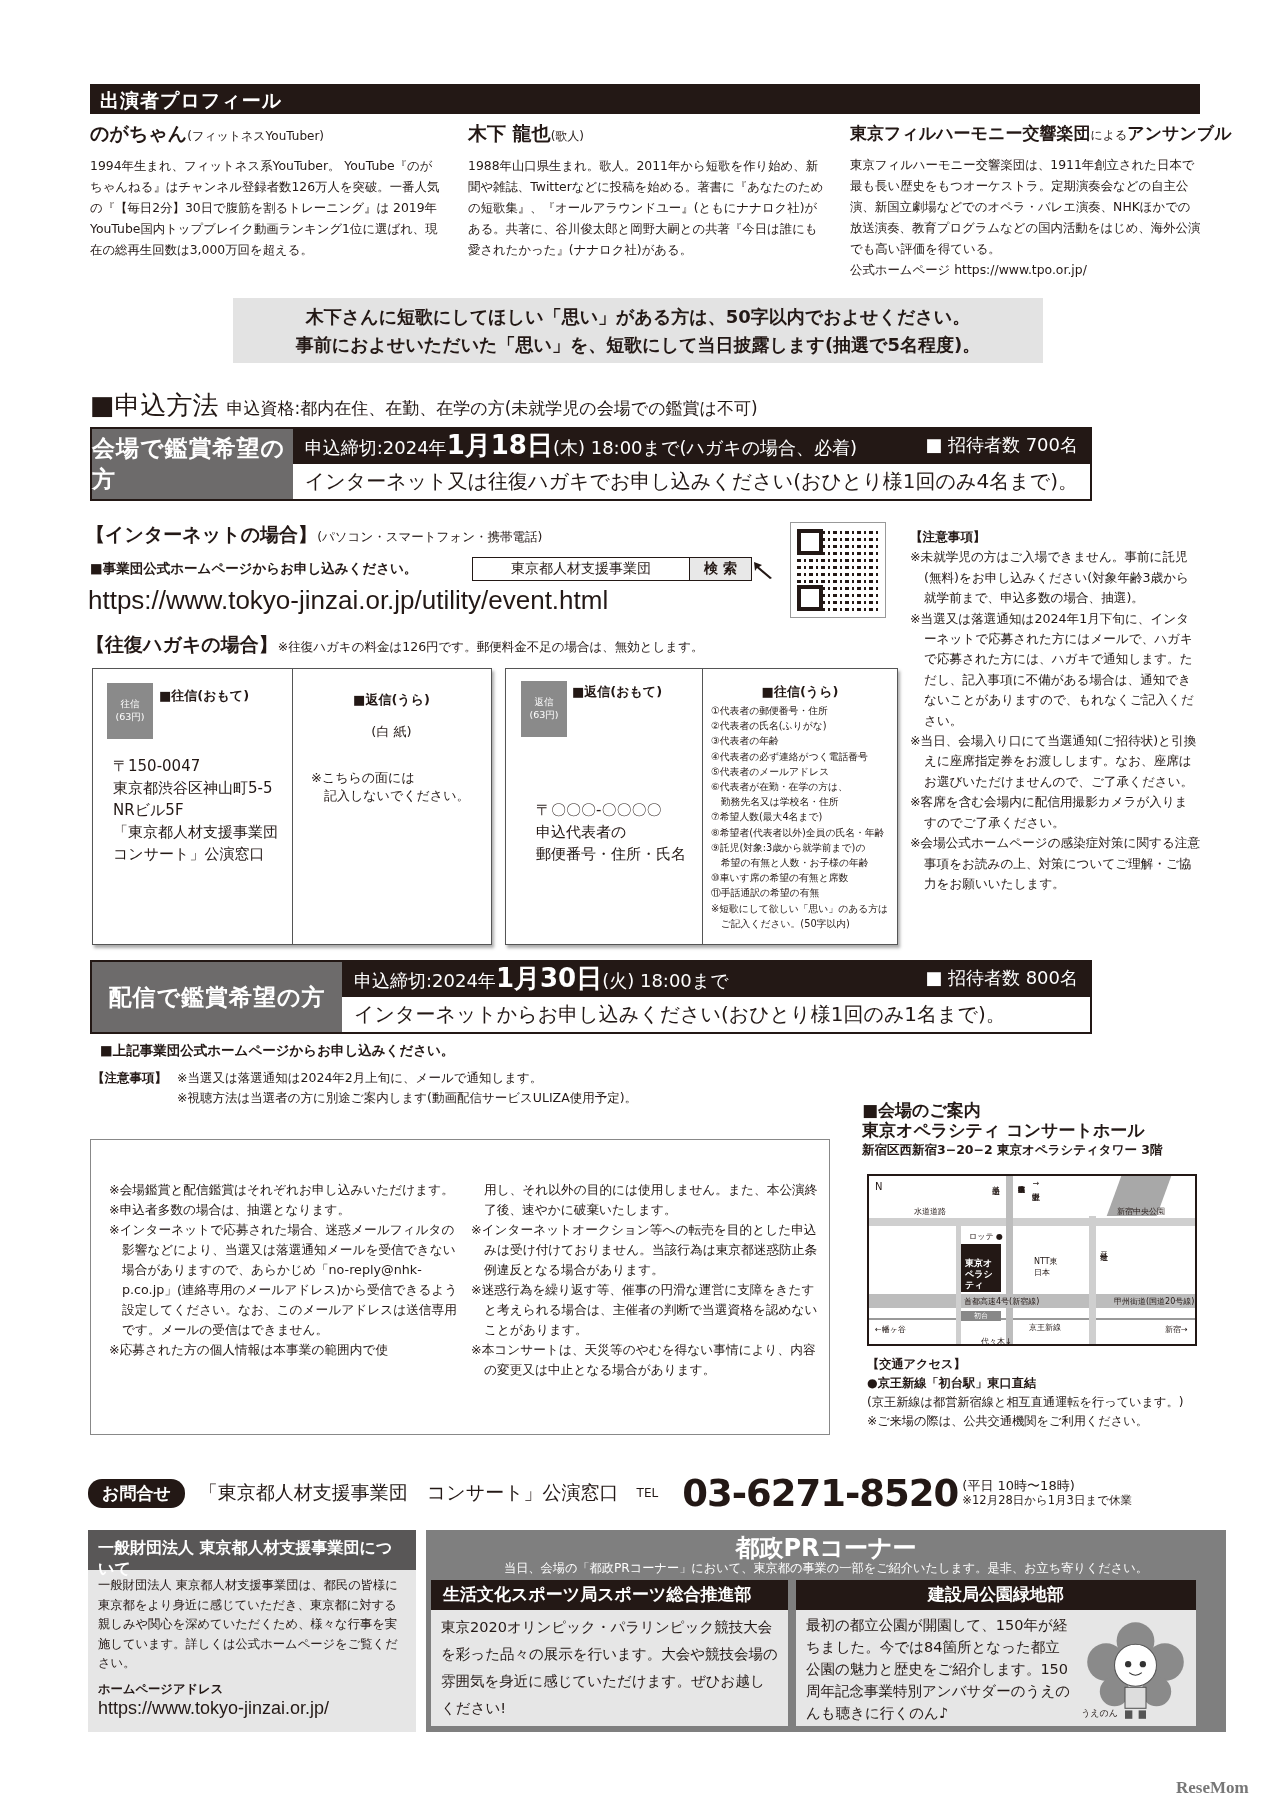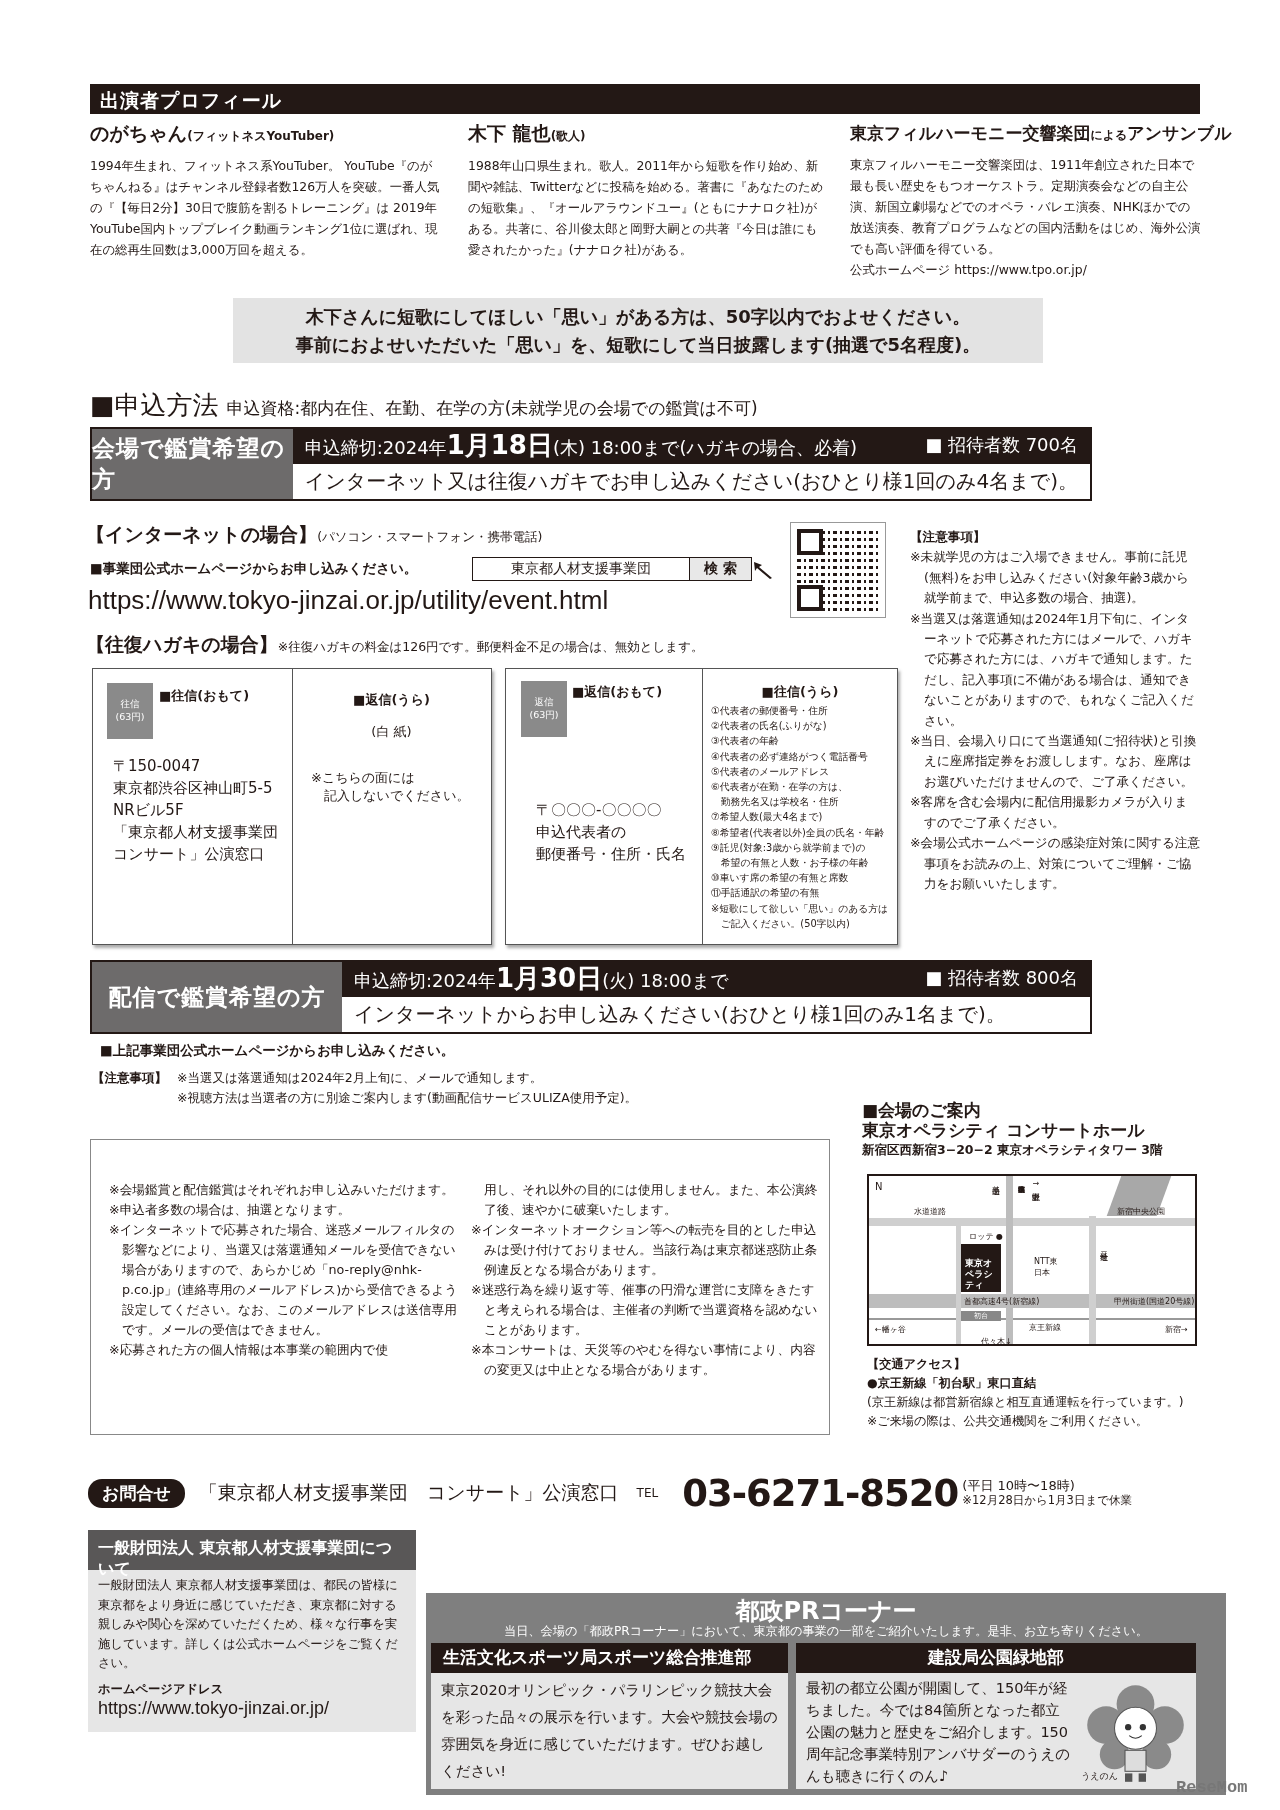--- a/index.html
+++ b/index.html
@@ -2,21 +2,21 @@
 <html><head>
 <meta charset="utf-8">
 <style>
 *{box-sizing:border-box;margin:0;padding:0}
 body{width:1280px;height:1810px;background:#fff;font-family:"DejaVu Sans","Liberation Sans",sans-serif;color:#231815;position:relative;overflow:hidden}
 .abs{position:absolute}
 .bar-black{background:#231815;color:#fff}
 .profile-header{left:90px;top:84px;width:1110px;height:30px;font-size:19px;font-weight:bold;padding:4px 10px;letter-spacing:1px}
 .pcol{top:120px;width:350px}
 .pname{font-size:19px;font-weight:bold;line-height:26px;white-space:nowrap}
-.pname small{font-size:12px;font-weight:bold}
+.pname small{font-size:12px;font-weight:normal}
 .pbody{font-size:12.4px;line-height:21px;margin-top:6px}
 .notice-box{left:233px;top:298px;width:810px;height:65px;background:#e3e3e3;font-size:18px;font-weight:bold;text-align:center;line-height:28px;padding-top:5px}
 .apply-title{left:90px;top:388px;font-size:26px;font-weight:bold;white-space:nowrap}
 .apply-title span{font-size:17px;font-weight:normal;margin-left:8px}
 .band{left:90px;width:1002px;height:74px;border:2px solid #231815;display:flex}
 .band .lbl{width:250px;background:#6d6b6b;color:#fff;font-size:23px;font-weight:bold;display:flex;align-items:center;justify-content:center;letter-spacing:1px}
 .band .rt{flex:1;display:flex;flex-direction:column}
 .band .r1{height:35px;background:#231815;color:#fff;font-size:18px;padding:4px 12px;white-space:nowrap;display:flex;justify-content:space-between}
 .band .r1 b{font-size:26px;line-height:24px}
 .band .r2{flex:1;font-size:20px;padding:4px 12px;white-space:nowrap}
@@ -58,28 +58,28 @@
 .access{left:867px;top:1355px;font-size:12.2px;line-height:19px;white-space:nowrap}
 .contact{left:88px;top:1476px;width:1120px;height:34px;display:flex;align-items:center;white-space:nowrap}
 .pill{background:#231815;color:#fff;border-radius:14px;padding:3px 14px;font-size:17px;font-weight:bold}
 .c-name{font-size:19px;margin-left:14px}
 .tel-lbl{font-size:12px;margin-left:18px}
 .tel{font-size:37px;font-weight:bold;margin-left:24px;letter-spacing:-1px}
 .tel-note{font-size:11.5px;line-height:14px;margin-left:4px}
 .org-box{left:88px;top:1530px;width:328px;height:202px;background:#e6e6e6}
 .org-box .hd{background:#595757;color:#fff;font-size:16px;font-weight:bold;padding:8px 10px;height:40px}
 .org-box .bd{font-size:12.3px;line-height:19.5px;padding:6px 10px}
-.pr-box{left:426px;top:1593px;width:800px;height:202px;background:#7f7f7f}
+.pr-box{left:426px;top:1530px;width:800px;height:202px;background:#7f7f7f}
 .pr-title{position:absolute;left:0;width:100%;top:2px;text-align:center;color:#fff;font-size:24px;font-weight:bold}
 .pr-sub{position:absolute;left:0;width:100%;top:30px;text-align:center;color:#fff;font-size:12.2px}
 .pr-panel{position:absolute;top:50px;height:146px;background:#e6e6e6}
 .pr-panel .ph{background:#231815;color:#fff;font-size:17px;font-weight:bold;height:30px;line-height:28px;padding:0 12px;white-space:nowrap}
 .pr-panel .pb{font-size:14.5px;line-height:27px;padding:4px 10px}
 .mascot{position:absolute;right:8px;top:38px;width:105px;height:105px}
-.logo{left:1176px;top:1778px;font-size:17px;font-weight:bold;color:#777;font-family:Liberation Mono, monospace}
+.logo{left:1176px;top:1778px;font-size:17px;font-weight:bold;color:#777;font-family:Liberation Serif, serif}
 </style>
 </head>
 <body>
 
 <div class="abs bar-black profile-header">出演者プロフィール</div>
 
 <div class="abs pcol" style="left:90px">
   <div class="pname"><span>のがちゃん</span><small>(フィットネスYouTuber)</small></div>
   <div class="pbody">1994年生まれ、フィットネス系YouTuber。 YouTube『のがちゃんねる』はチャンネル登録者数126万人を突破。一番人気の『【毎日2分】30日で腹筋を割るトレーニング』は 2019年YouTube国内トップブレイク動画ランキング1位に選ばれ、現在の総再生回数は3,000万回を超える。</div>
 </div>

